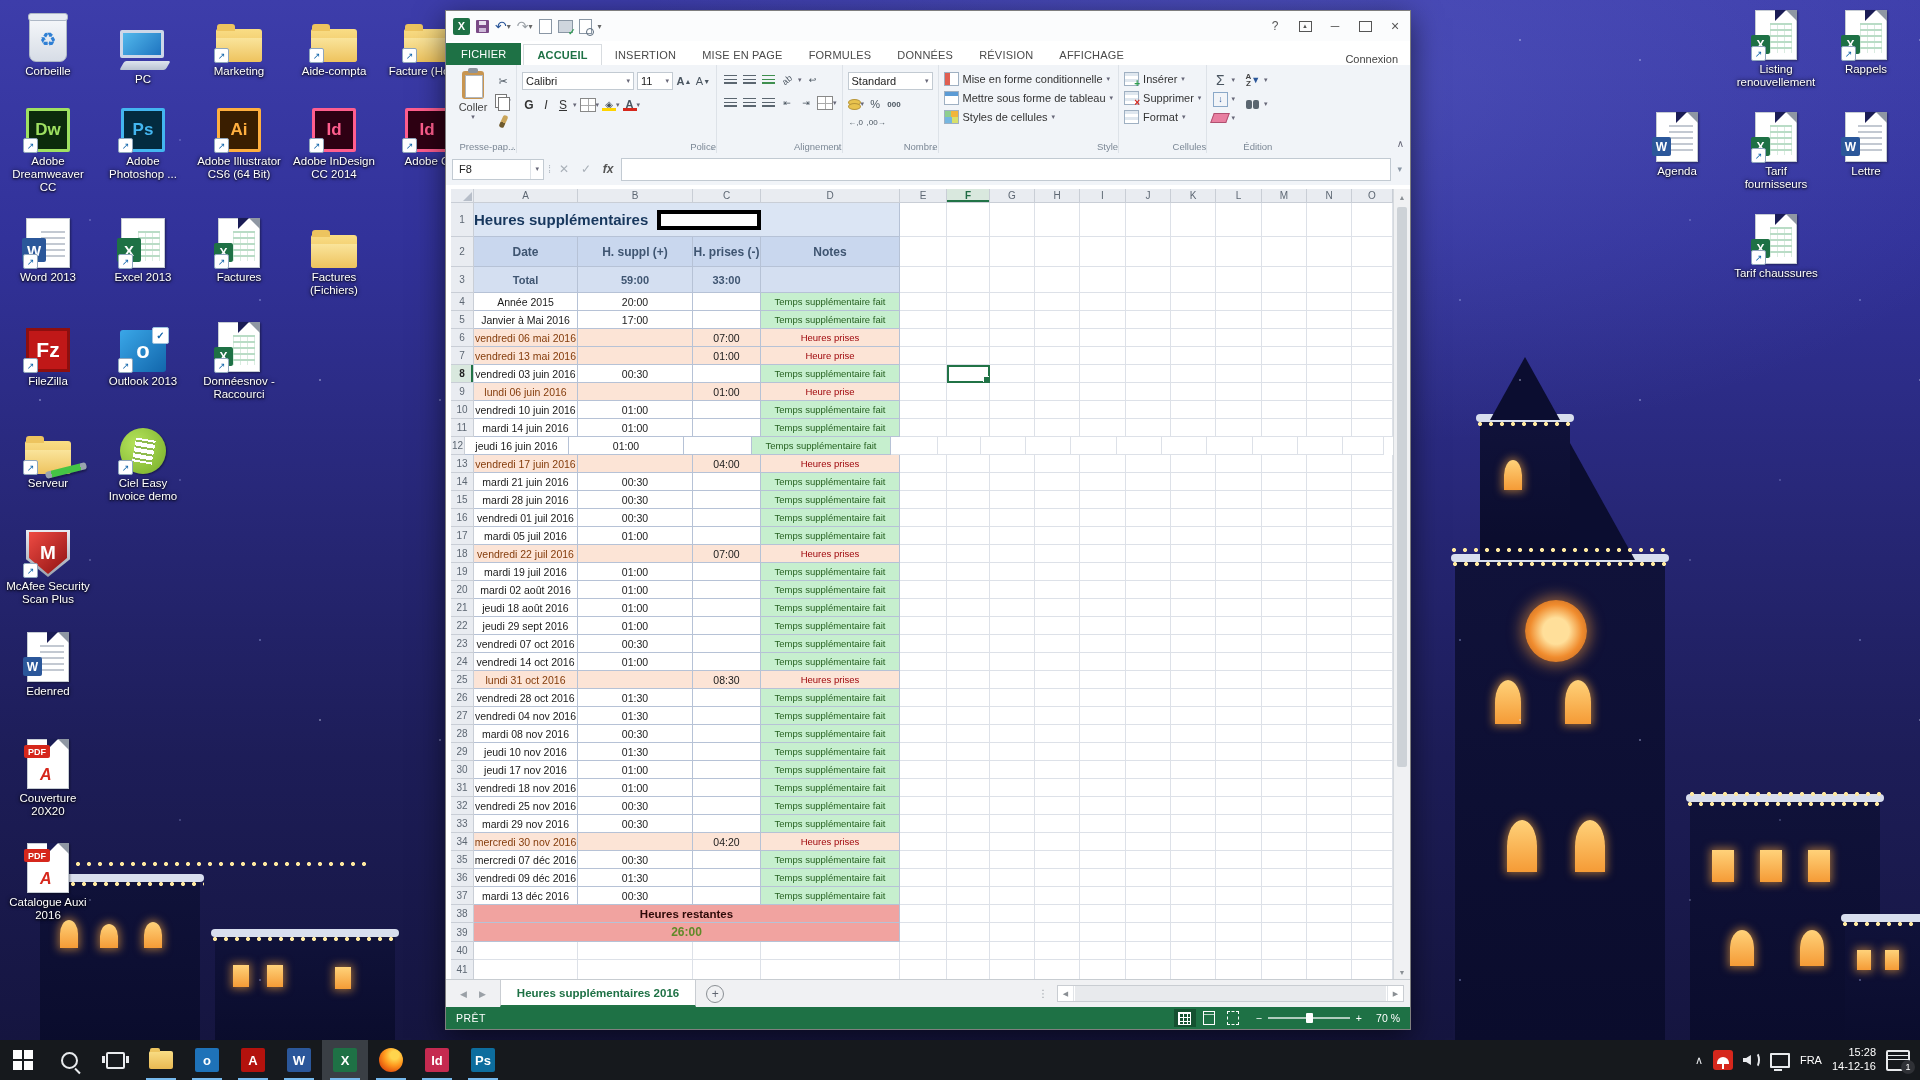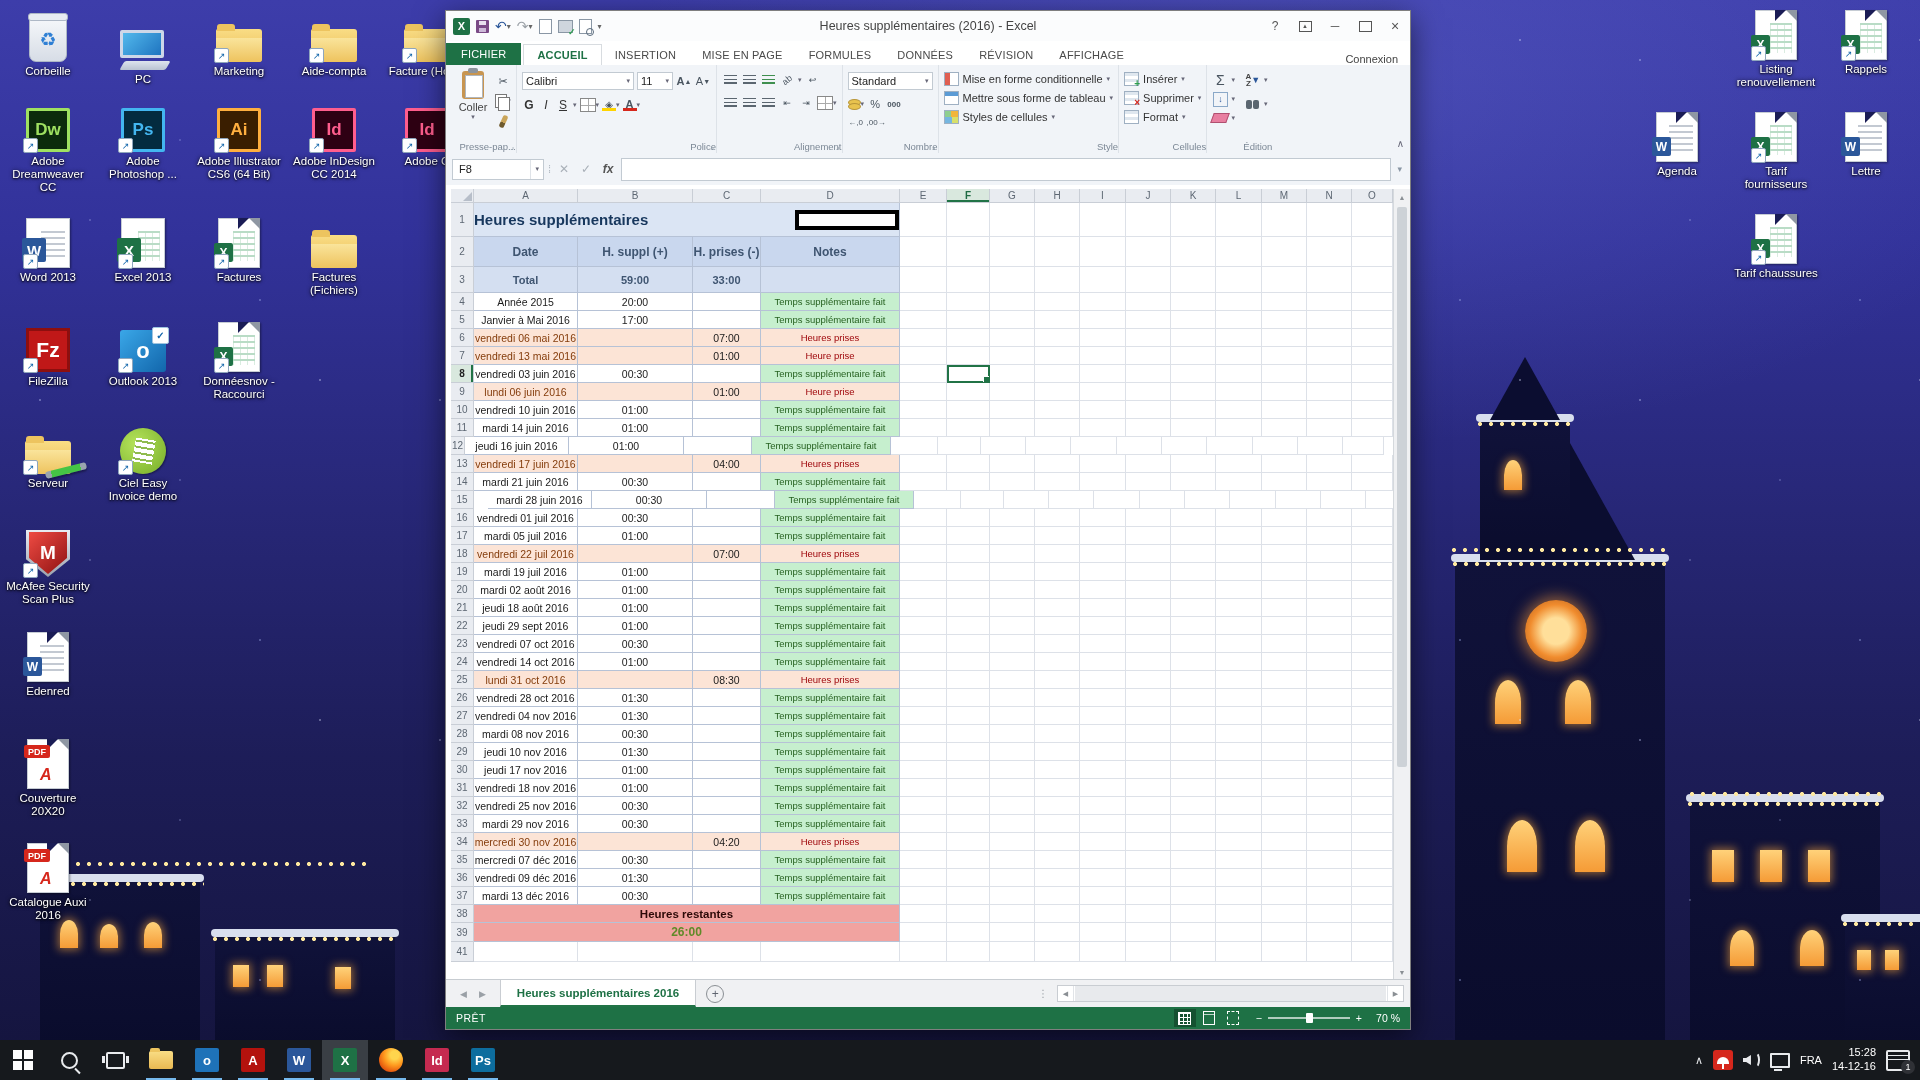--- a/index.html
+++ b/index.html
@@ -134,21 +134,21 @@
   .gridwrap{position:absolute;left:0;right:0;top:178px;bottom:49px;background:#fff;overflow:hidden;}
   .gridin{position:absolute;left:5px;top:0;}
   .grow{display:flex;}
   .gc{box-sizing:border-box;border-right:1px solid #dde1e8;border-bottom:1px solid #dde1e8;font-size:10.5px;display:flex;align-items:center;justify-content:center;background:#fff;overflow:hidden;white-space:nowrap;position:relative;color:#1a1a1a;}
   .gc.t{border-right-color:#b6c2d6;border-bottom-color:#b6c2d6;}
   .chcell,.rhcell,.corner{background:#e9ecf1;color:#5d6773;font-size:10px;border-right:1px solid #c9ced6;border-bottom:1px solid #c9ced6;box-sizing:border-box;display:flex;align-items:center;justify-content:center;}
   .corner{position:relative;}
   .corner::after{content:'';position:absolute;right:1px;bottom:1px;border-style:solid;border-width:0 0 9px 9px;border-color:transparent transparent #b7bec9 transparent;}
   .ch-sel{background:#d9e8de;box-shadow:inset 0 -2px 0 #217346;color:#1e6b43;font-weight:bold;}
   .rh-sel{background:#d9e8de;box-shadow:inset -2px 0 0 #217346;color:#222;font-weight:bold;}
-  .title-cell{justify-content:space-between;background:#dbe5f4;}
+  .title-cell{justify-content:flex-start;background:#dbe5f4;}
   .title-cell .ttxt{font-weight:bold;font-size:15px;color:#17375d;}
   .yearbox{width:104px;height:20px;border:4px solid #000;background:#fff;margin-left:9px;box-sizing:border-box;}
   .th{background:#c9d7ee;color:#3f5571;font-size:12px;font-weight:bold;}
   .totalc{background:#d4dff1;color:#3f5571;font-size:11px;font-weight:bold;}
   .pk{background:#fce4d6;}
   .pk.date{color:#843c0b;}
   .note-g{background:#c6efce;color:#276221;font-size:9.5px;}
   .note-p{background:#fce4d6;color:#9c0006;font-size:9.5px;}
   .ban{background:#f1a3a0;}
   .ban .blbl{font-weight:bold;font-size:11.5px;color:#2d0a08;}
@@ -551,21 +551,20 @@
             <span class="npage"></span>
           </span>
         <span class="qbtn">
             <span class="prnt"></span>
           </span>
         <span class="qbtn">
             <span class="pvw"></span>
           </span>
         <span class="qbtn qdd">▾</span>
       </div>
-      <div class="twtitle">Heures supplémentaires (2016) - Excel</div>
       <div class="winbtns">
         <span class="wb">?</span>
         <span class="wb">
             <span class="rbx">▲</span>
           </span>
         <span class="wb">─</span>
         <span class="wb">
             <span class="rbx"></span>
           </span>
         <span class="wb" style="font-size:14px">×</span>
@@ -1070,21 +1069,21 @@
             <div class="gc e" style="width: 46px; height: 18px;"></div>
             <div class="gc e" style="width: 45px; height: 18px;"></div>
             <div class="gc e" style="width: 45px; height: 18px;"></div>
             <div class="gc e" style="width: 46px; height: 18px;"></div>
             <div class="gc e" style="width: 45px; height: 18px;"></div>
             <div class="gc e" style="width: 45px; height: 18px;"></div>
             <div class="gc e" style="width: 41px; height: 18px;"></div>
           </div>
           <div class="grow">
             <div class="gc rhcell" style="width: 23px; height: 18px;">15</div>
-            <div class="gc t date" style="width: 104px; height: 18px; margin-left: 14px;">mardi 28 juin 2016</div>
+            <div class="gc t date" style="width: 104px; height: 18px;">mardi 28 juin 2016</div>
             <div class="gc t" style="width: 115px; height: 18px;">00:30</div>
             <div class="gc t" style="width: 68px; height: 18px;"></div>
             <div class="gc t note-g" style="width: 139px; height: 18px;">Temps supplémentaire fait</div>
             <div class="gc e" style="width: 47px; height: 18px;"></div>
             <div class="gc e" style="width: 43px; height: 18px;"></div>
             <div class="gc e" style="width: 45px; height: 18px;"></div>
             <div class="gc e" style="width: 45px; height: 18px;"></div>
             <div class="gc e" style="width: 46px; height: 18px;"></div>
             <div class="gc e" style="width: 45px; height: 18px;"></div>
             <div class="gc e" style="width: 45px; height: 18px;"></div>
@@ -1515,20 +1514,38 @@
             <div class="gc e" style="width: 43px; height: 19px;"></div>
             <div class="gc e" style="width: 45px; height: 19px;"></div>
             <div class="gc e" style="width: 45px; height: 19px;"></div>
             <div class="gc e" style="width: 46px; height: 19px;"></div>
             <div class="gc e" style="width: 45px; height: 19px;"></div>
             <div class="gc e" style="width: 45px; height: 19px;"></div>
             <div class="gc e" style="width: 46px; height: 19px;"></div>
             <div class="gc e" style="width: 45px; height: 19px;"></div>
             <div class="gc e" style="width: 45px; height: 19px;"></div>
             <div class="gc e" style="width: 41px; height: 19px;"></div>
+          </div>
+          <div class="grow">
+            <div class="gc rhcell" style="width: 23px; height: 18px;">40</div>
+            <div class="gc e" style="width: 104px; height: 18px;"></div>
+            <div class="gc e" style="width: 115px; height: 18px;"></div>
+            <div class="gc e" style="width: 68px; height: 18px;"></div>
+            <div class="gc e" style="width: 139px; height: 18px;"></div>
+            <div class="gc e" style="width: 47px; height: 18px;"></div>
+            <div class="gc e" style="width: 43px; height: 18px;"></div>
+            <div class="gc e" style="width: 45px; height: 18px;"></div>
+            <div class="gc e" style="width: 45px; height: 18px;"></div>
+            <div class="gc e" style="width: 46px; height: 18px;"></div>
+            <div class="gc e" style="width: 45px; height: 18px;"></div>
+            <div class="gc e" style="width: 45px; height: 18px;"></div>
+            <div class="gc e" style="width: 46px; height: 18px;"></div>
+            <div class="gc e" style="width: 45px; height: 18px;"></div>
+            <div class="gc e" style="width: 45px; height: 18px;"></div>
+            <div class="gc e" style="width: 41px; height: 18px;"></div>
           </div>
           <div class="grow">
             <div class="gc rhcell" style="width: 23px; height: 20px;">41</div>
             <div class="gc e" style="width: 104px; height: 20px;"></div>
             <div class="gc e" style="width: 115px; height: 20px;"></div>
             <div class="gc e" style="width: 68px; height: 20px;"></div>
             <div class="gc e" style="width: 139px; height: 20px;"></div>
             <div class="gc e" style="width: 47px; height: 20px;"></div>
             <div class="gc e" style="width: 43px; height: 20px;"></div>
             <div class="gc e" style="width: 45px; height: 20px;"></div>

